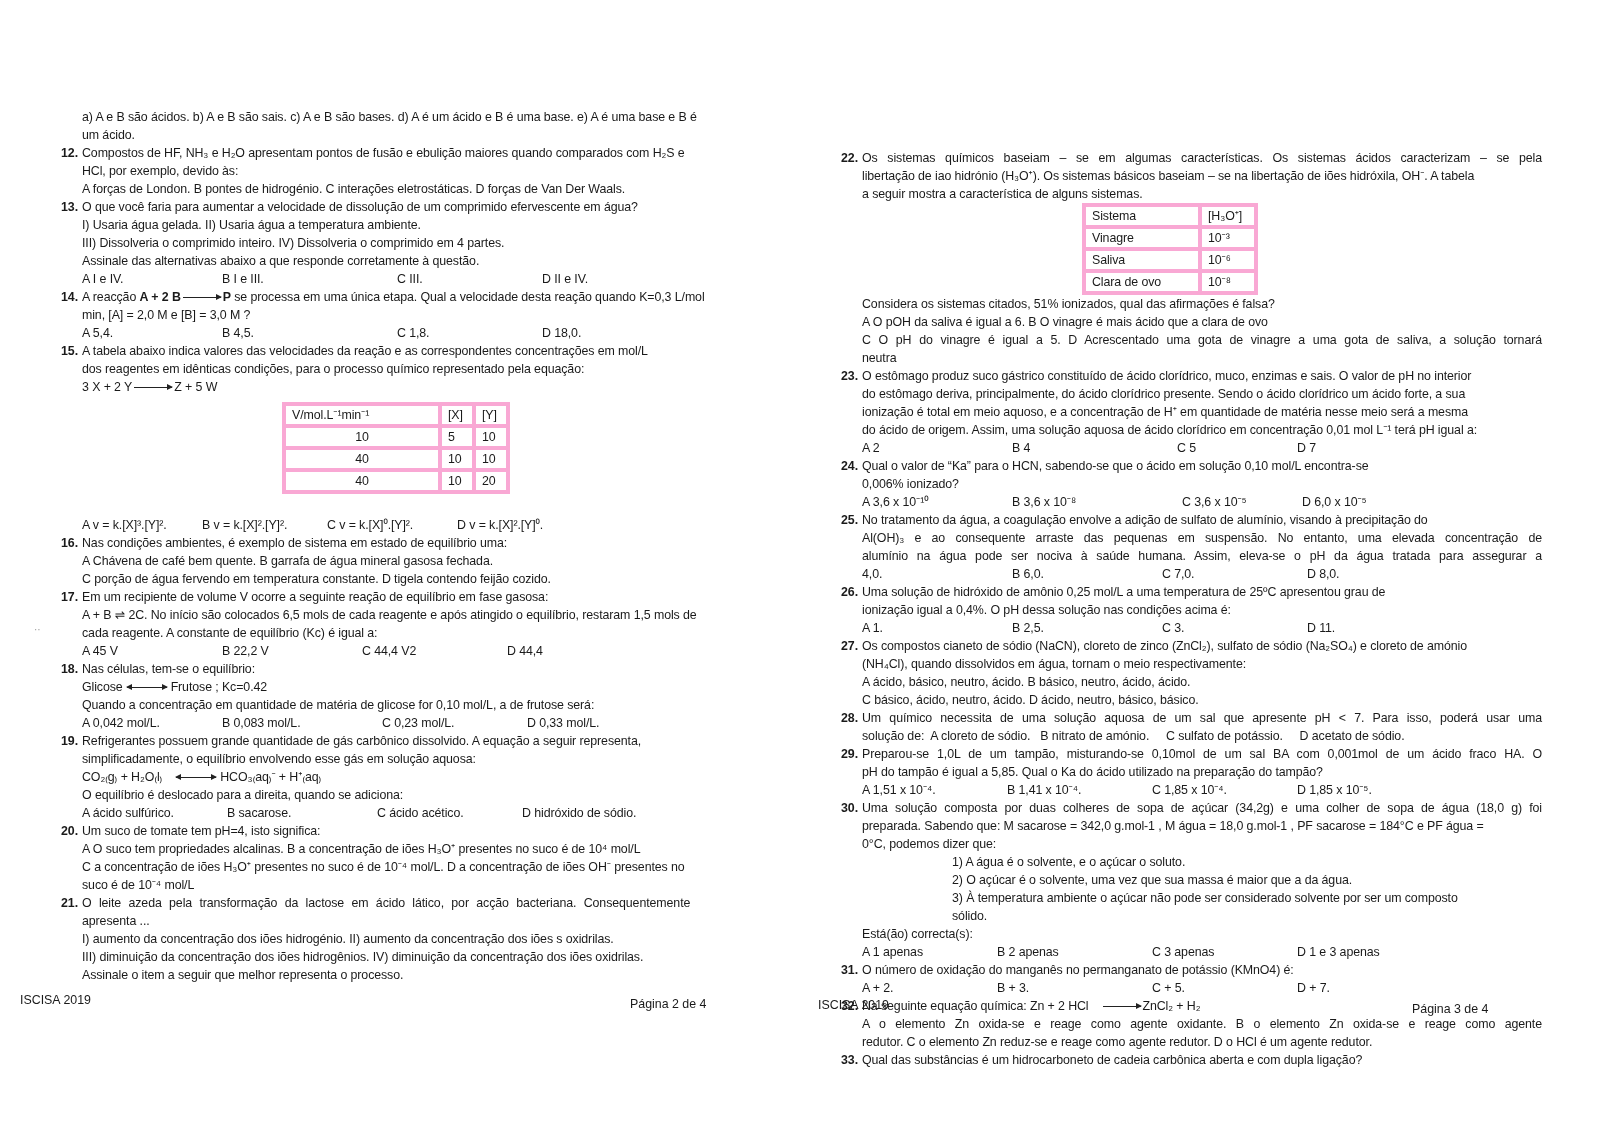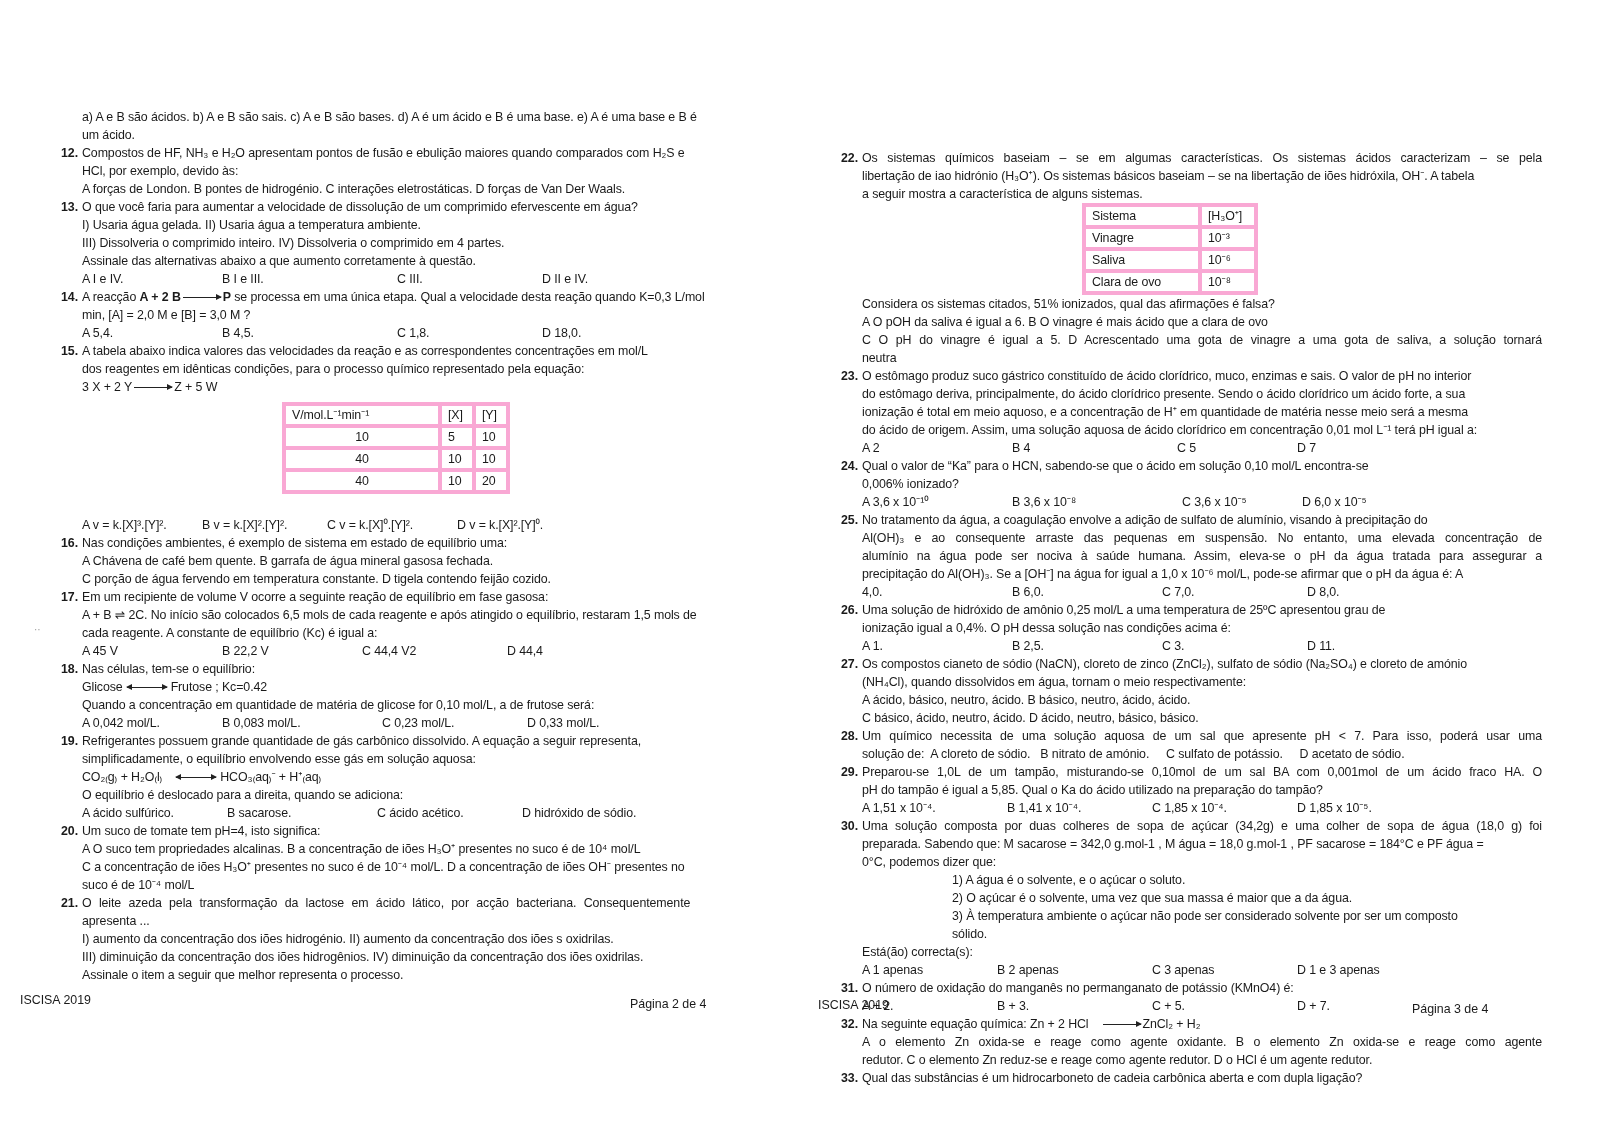--- a/index.html
+++ b/index.html
@@ -53,21 +53,21 @@
       <span class="line">Compostos de HF, NH₃ e H₂O apresentam pontos de fusão e ebulição maiores quando comparados com H₂S e</span>
       <span class="line">HCl, por exemplo, devido às:</span>
       <span class="line">A forças de London.  B pontes de hidrogénio. C interações eletrostáticas.  D forças de Van Der Waals.</span>
     </div>
 
     <div class="q">
       <span class="qnum">13.</span>
       <span class="line">O que você faria para aumentar a velocidade de dissolução de um comprimido efervescente em água?</span>
       <span class="line">I) Usaria água gelada.  II) Usaria água a temperatura ambiente.</span>
       <span class="line">III) Dissolveria o comprimido inteiro.  IV) Dissolveria o comprimido em 4 partes.</span>
-      <span class="line">Assinale das alternativas abaixo a que aumento corretamente à questão.</span>
+      <span class="line">Assinale das alternativas abaixo a que responde corretamente à questão.</span>
       <div class="opts">
         <span class="o1">A I e IV.</span>
         <span class="o2">B I e III.</span>
         <span class="o3">C III.</span>
         <span>D II e IV.</span>
       </div>
     </div>
 
     <div class="q">
       <span class="qnum">14.</span>
@@ -247,21 +247,20 @@
         <span class="o3" style="width:120px">C 3,6 x 10⁻⁵</span>
         <span>D 6,0 x 10⁻⁵</span>
       </div>
     </div>
 
     <div class="q">
       <span class="qnum">25.</span>
       <span class="line">No tratamento da água, a coagulação envolve a adição de sulfato de alumínio, visando à precipitação do</span>
       <span class="line just" style="text-align-last:justify">Al(OH)₃ e ao consequente arraste das pequenas em suspensão. No entanto, uma elevada concentração de</span>
       <span class="line just" style="text-align-last:justify">alumínio na água pode ser nociva à saúde humana. Assim, eleva-se o pH da água tratada para assegurar a</span>
-      <span class="line">precipitação do Al(OH)₃. Se a [OH⁻] na água for igual a 1,0 x 10⁻⁶ mol/L, pode-se afirmar que o pH da água é:  A</span>
       <div class="opts">
         <span class="o1" style="width:150px">4,0.</span>
         <span class="o2" style="width:150px">B 6,0.</span>
         <span class="o3">C 7,0.</span>
         <span>D 8,0.</span>
       </div>
     </div>
 
     <div class="q">
       <span class="qnum">26.</span>

